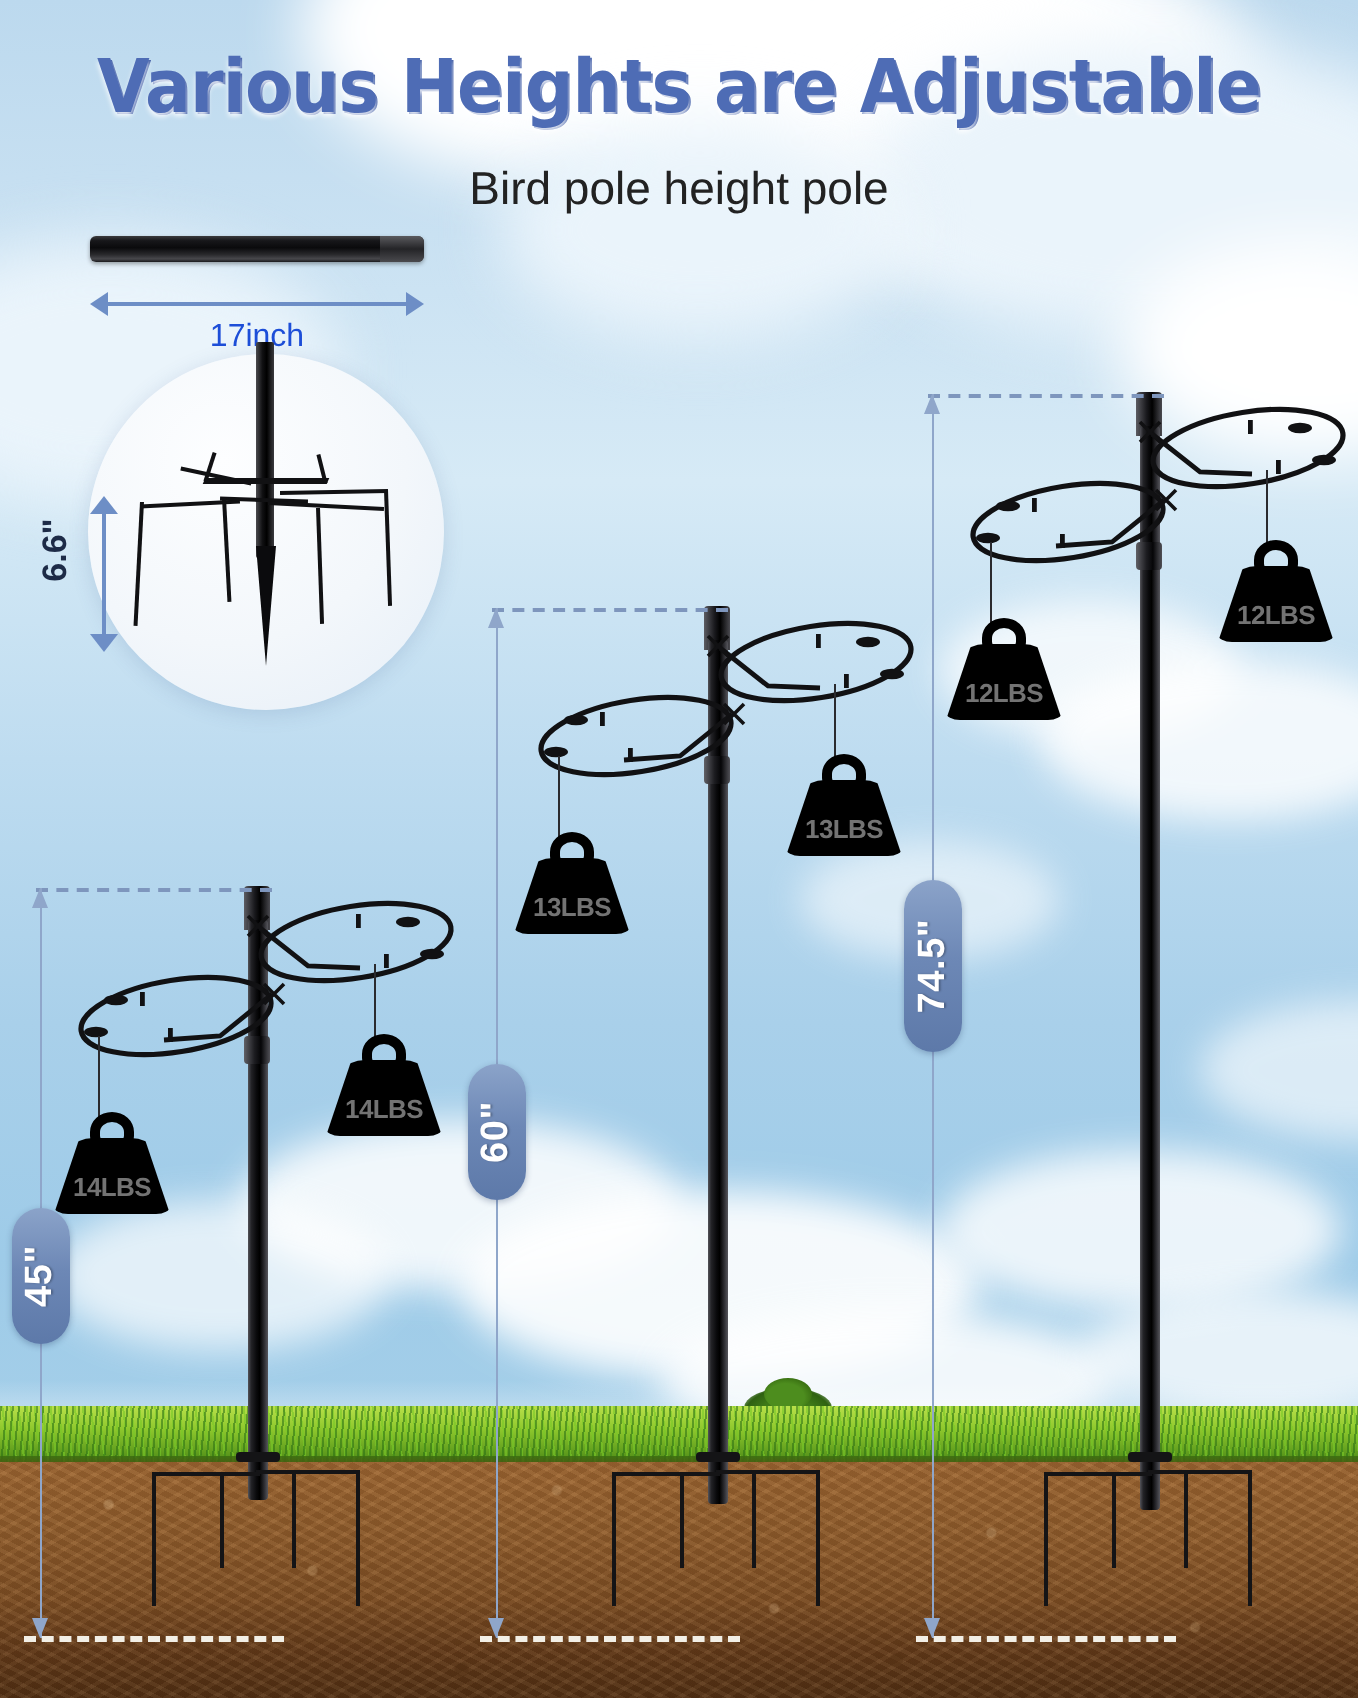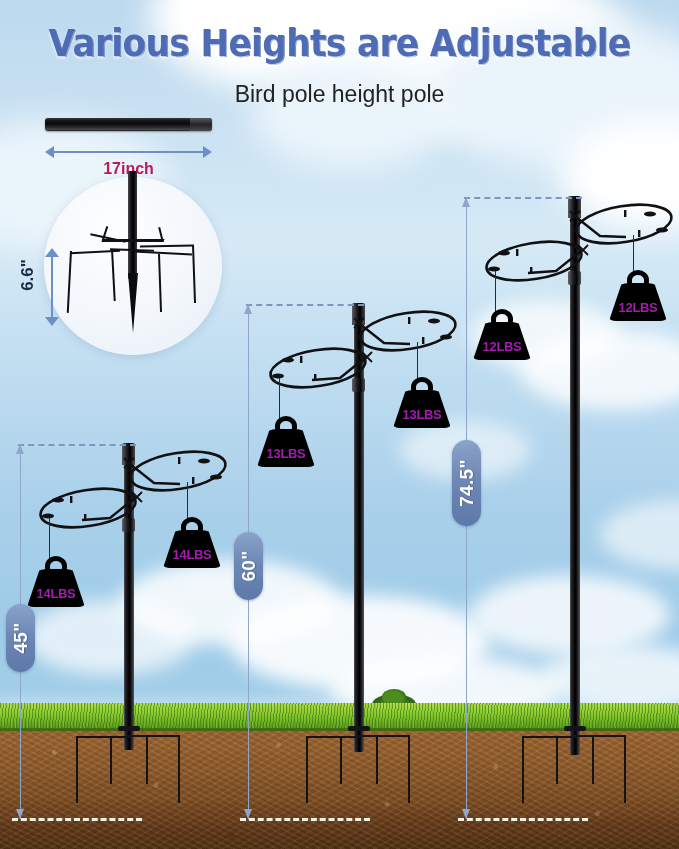--- a/index.html
+++ b/index.html
@@ -91,21 +91,21 @@
   }
   .rod-dim{position:absolute;left:45px;top:145px;width:167px;height:14px;}
   .rod-dim .line{position:absolute;left:6px;top:6px;width:155px;height:2px;background:#6d8ec6;}
   .rod-dim .ah-l,.rod-dim .ah-r{
     position:absolute;top:1px;width:0;height:0;border-top:6px solid transparent;border-bottom:6px solid transparent;
   }
   .rod-dim .ah-l{left:0;border-right:9px solid #6d8ec6;}
   .rod-dim .ah-r{right:0;border-left:9px solid #6d8ec6;}
   .rod-label{
     position:absolute;left:45px;top:160px;width:167px;text-align:center;
-    font-size:16px;color:#be185d;font-weight:700;
+    font-size:16px;color:#1d4ed8;font-weight:400;
   }
 
   
   .inset{
     position:absolute;left:44px;top:177px;width:178px;height:178px;border-radius:50%;
     background:radial-gradient(circle at 38% 30%,#fdfeff 0%,#f3f7fb 55%,#e5eef7 100%);
     box-shadow:0 2px 10px rgba(70,100,150,.18);
   }
   .inset-shaft{
     position:absolute;left:50%;top:-6px;margin-left:-5px;width:9px;height:108px;
@@ -153,21 +153,21 @@
     position:absolute;left:50%;top:0;margin-left:-11px;width:22px;height:20px;
     border:5px solid #000;border-radius:50% 50% 40% 40%;box-sizing:border-box;
   }
   .weight .body{
     position:absolute;left:0;top:13px;width:100%;height:38px;background:#000;
     border-radius:34% 34% 12% 12%/ 56% 56% 10% 10%;
     clip-path:polygon(22% 0%, 78% 0%, 100% 100%, 0% 100%);
   }
   .weight .txt{
     position:absolute;left:0;top:30px;width:100%;text-align:center;
-    color:#a21caf;font-weight:bold;font-size:13px;letter-spacing:-.3px;
+    color:#737373;font-weight:bold;font-size:13px;letter-spacing:-.3px;
   }
 
   
   .measure{position:absolute;}
   .measure .vert{position:absolute;left:0;top:0;width:1px;background:#8fa6ca;}
   .measure .ah-up{
     position:absolute;left:-4px;top:0;width:0;height:0;
     border-left:4px solid transparent;border-right:4px solid transparent;border-bottom:10px solid #8fa6ca;
   }
   .measure .ah-dn{

